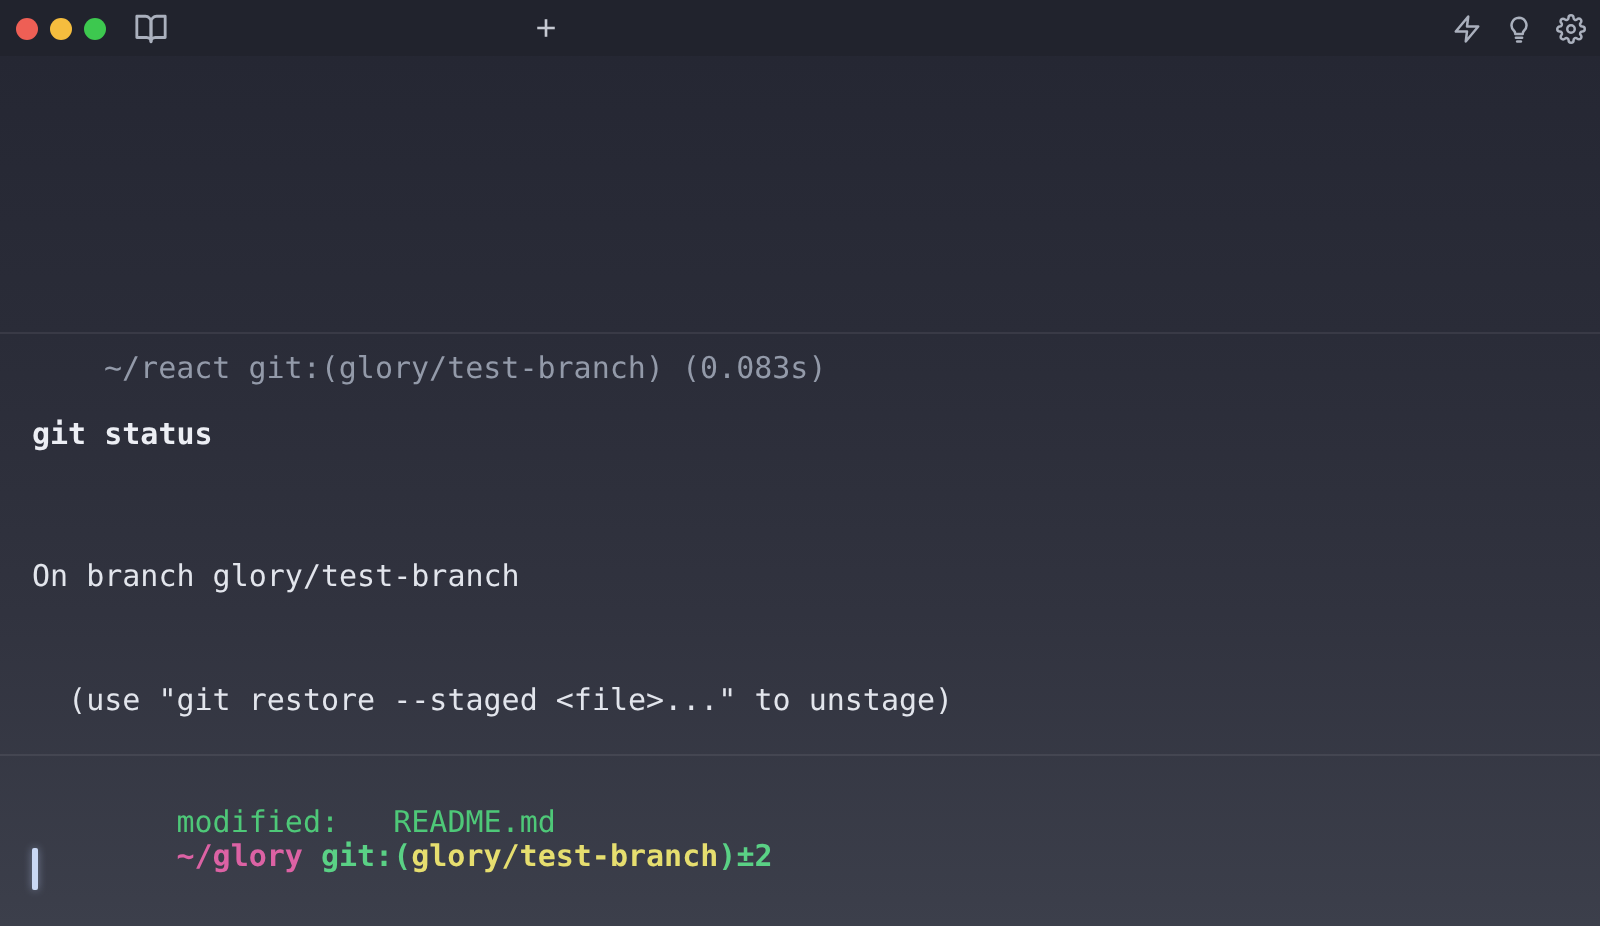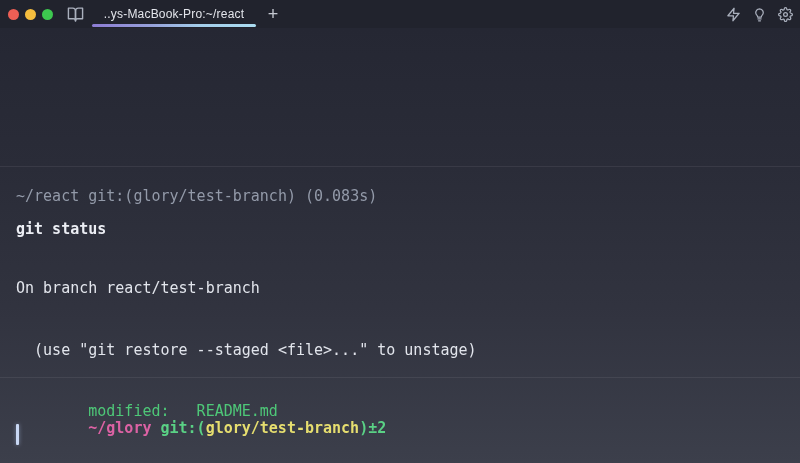--- a/index.html
+++ b/index.html
@@ -53,22 +53,22 @@
     position: absolute; top: 28px; left: 0; right: 0; bottom: 0;
     background: linear-gradient(180deg, #252733 0%, #2a2c38 32%, #31333f 64%, #3c3f4b 100%);
     font-family: "DejaVu Sans Mono", "Liberation Mono", monospace;
     font-size: 15px;
   }
   .divider { position: absolute; left: 0; right: 0; height: 1px; background: rgba(255,255,255,0.07); }
   .divider-1 { top: 138px; }
   .divider-2 { top: 349px; }
 
   .tline { position: absolute; left: 16px; white-space: pre; line-height: 20.5px; }
-  .context-line { top: 158px; color: #939aa9; }
-  .command-line { top: 179px; color: #eceef4; font-weight: bold; margin-top: 12px; }
+  .context-line { top: 146px; color: #939aa9; margin-left: 36px; }
+  .command-line { top: 179px; color: #eceef4; font-weight: bold; }
   .output-block { top: 209px; color: #e2e5ec; }
   .output-block div { height: 20.5px; }
   .green { color: #4ec878; }
 
   .prompt-line { top: 369px; font-weight: bold; }
   .p-pink   { color: #dc62a4; margin-right: 9px; }
   .p-green  { color: #5ad185; }
   .p-yellow { color: #e6de6f; }
 
   .cursor {
@@ -91,24 +91,20 @@
       <span class="t-green"></span>
     </div>
 
     <div class="icon-btn book-btn">
       <svg width="17" height="17" viewBox="0 0 24 24" fill="none" stroke="currentColor" stroke-width="2" stroke-linecap="round" stroke-linejoin="round">
         <path d="M2 3h6a4 4 0 0 1 4 4v14a3 3 0 0 0-3-3H2z"></path>
         <path d="M22 3h-6a4 4 0 0 0-4 4v14a3 3 0 0 1 3-3h7z"></path>
       </svg>
     </div>
 
-    <div class="tab">
-      <span class="tab-title">..ys-MacBook-Pro:~/react</span>
-      <span class="tab-underline"></span>
-    </div>
 
     <div class="plus-btn">+</div>
 
     <div class="header-icons">
       <span class="icon-btn">
         <svg width="15" height="15" viewBox="0 0 24 24" fill="none" stroke="currentColor" stroke-width="2" stroke-linecap="round" stroke-linejoin="round">
           <polygon points="13 2 3 14 12 14 11 22 21 10 12 10 13 2"></polygon>
         </svg>
       </span>
       <span class="icon-btn">
@@ -128,21 +124,21 @@
   </div>
 
   <div class="terminal">
 
     <div class="divider divider-1"></div>
 
     <div>
       <div class="tline context-line">~/react git:(glory/test-branch) (0.083s)</div>
       <div class="tline command-line">git status</div>
       <div class="tline output-block">
-        <div>On branch react/test-branch</div>
+        <div>On branch glory/test-branch</div>
         <div>  (use "git restore --staged &lt;file&gt;..." to unstage)</div>
         <div class="green">        modified:   README.md</div>
         
       </div>
     </div>
 
     <div class="divider divider-2"></div>
 
     <div>
       <div class="tline prompt-line">

